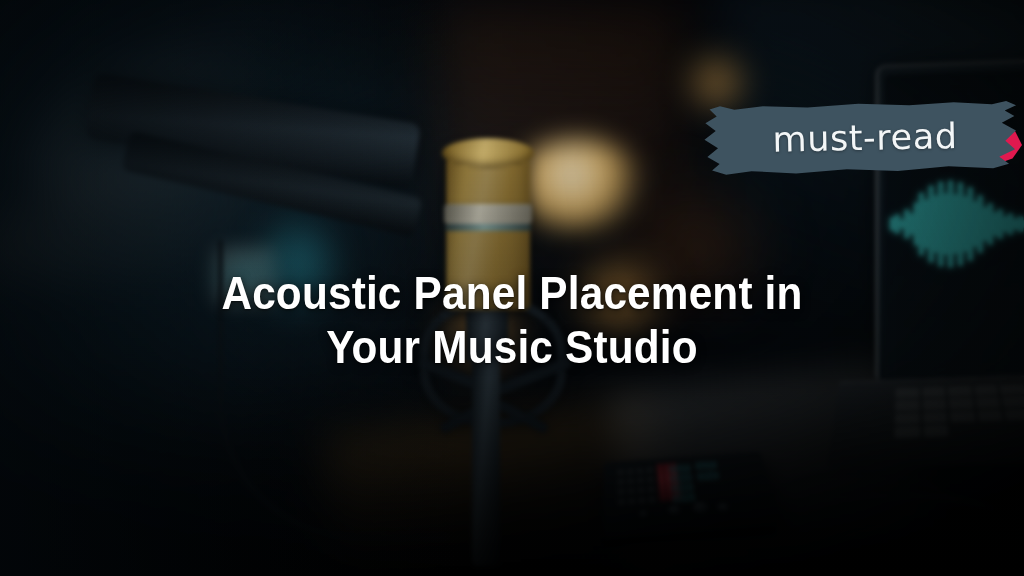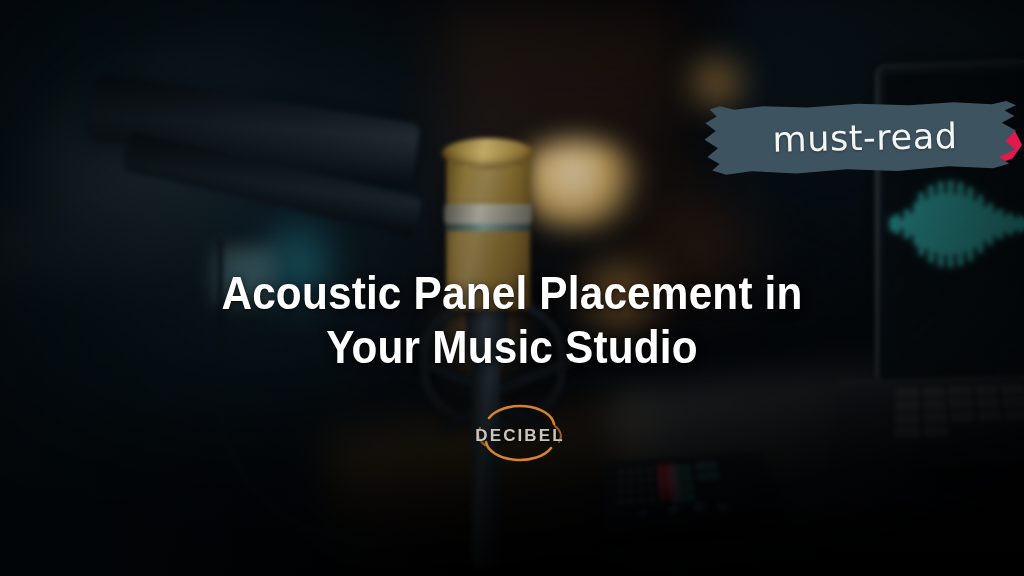--- a/index.html
+++ b/index.html
@@ -499,23 +499,14 @@
 
   <div class="badge-wrap">
     <div class="badge-pink"></div>
     <div class="badge"></div>
     <div class="badge-label">must-read</div>
   </div>
 
   <h1 class="title">Acoustic Panel Placement in
 Your Music Studio</h1>
 
-  <div class="logo">
-    <svg width="130" height="76" viewBox="0 0 130 76">
-      <path d="M34 20 A 34 20 0 0 1 99 26" fill="none" stroke="#e08a2e" stroke-width="2.6" stroke-linecap="round" opacity="0.95"></path>
-      <path d="M96 50 A 34 20 0 0 1 31 44" fill="none" stroke="#e08a2e" stroke-width="2.6" stroke-linecap="round" opacity="0.95"></path>
-      <path d="M25 30 A 30 17 0 0 0 30 47" fill="none" stroke="#c87a26" stroke-width="2.2" stroke-linecap="round" opacity="0.75"></path>
-      <path d="M104 44 A 30 17 0 0 0 100 28" fill="none" stroke="#c87a26" stroke-width="2.2" stroke-linecap="round" opacity="0.75"></path>
-    </svg>
-    <div class="logo-text">DECIBEL</div>
-  </div>
 
 </div>
 
 </body></html>

